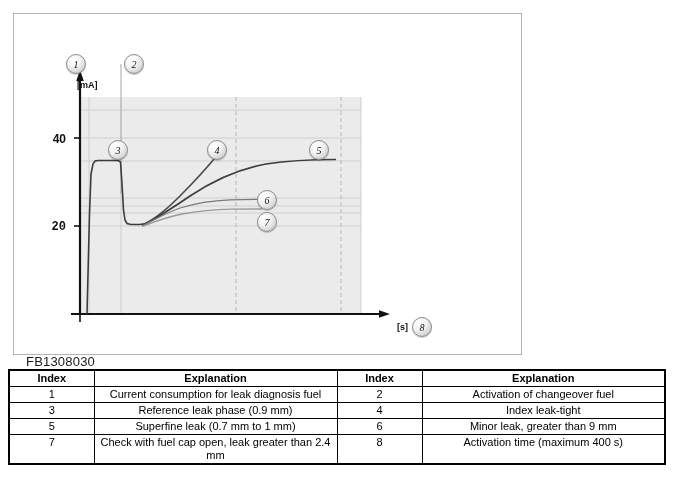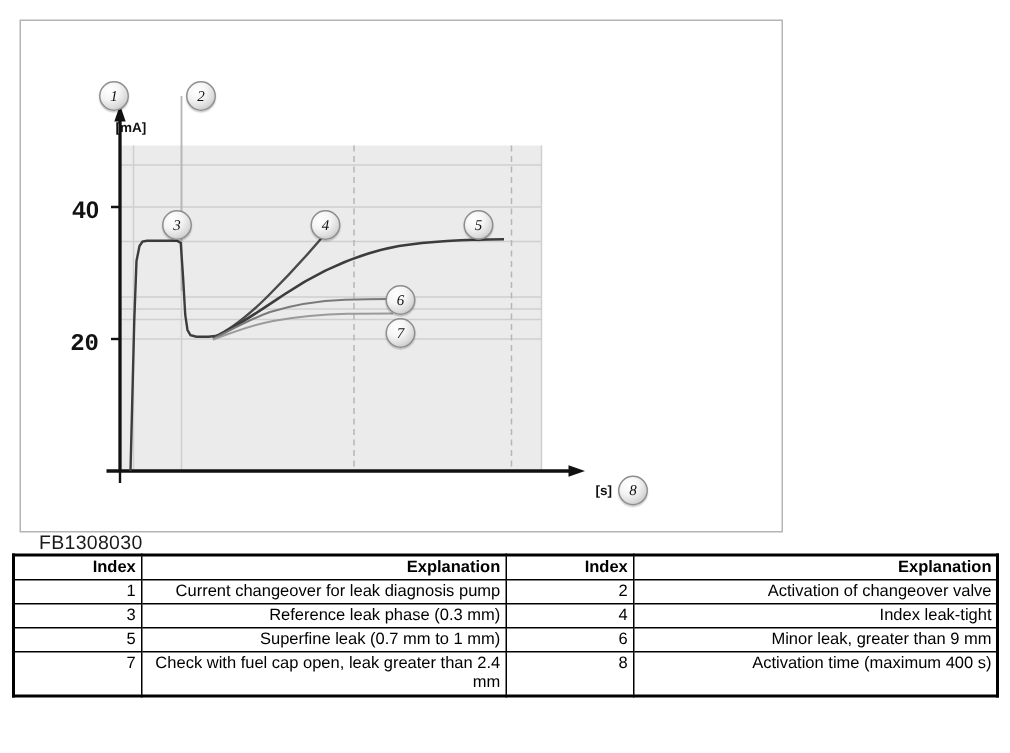--- a/index.html
+++ b/index.html
@@ -51,21 +51,21 @@
     font-size: 9px;
     color: #111111;
     font-weight: bold;
     white-space: nowrap;
   }
   #unit-ma { left: 51px; top: 66px; padding-left: 12px; }
   #unit-s  { left: 383px; top: 308px; }
 
   .tick-label {
     position: absolute;
-    font-size: 16px;
+    font-size: 12px;
     color: #111111;
     font-weight: bold;
     text-align: right;
     width: 22px;
     white-space: nowrap;
   }
 
   
   .bead {
     position: absolute;
@@ -94,21 +94,21 @@
     width: 657px;
     border-collapse: collapse;
     table-layout: fixed;
     font-size: 11px;
     color: #000000;
   }
   #legend-table td, #legend-table th {
     border: 1px solid #000000;
     padding: 1px 3px;
     vertical-align: top;
-    text-align: right;
+    text-align: center;
     font-weight: normal;
     line-height: 1.18;
   }
   #legend-table thead th {
     font-weight: bold;
   }
   .col-index { width: 85px; }
   .col-expl  { width: 243px; }
   #legend-table {
     border: 2px solid #000000;
@@ -205,27 +205,27 @@
     <tr>
       <th>Index</th>
       <th>Explanation</th>
       <th>Index</th>
       <th>Explanation</th>
     </tr>
   </thead>
   <tbody>
     <tr>
       <td>1</td>
-      <td>Current changeover for leak diagnosis pump</td>
+      <td>Current consumption for leak diagnosis fuel</td>
       <td>2</td>
-      <td>Activation of changeover valve</td>
+      <td>Activation of changeover fuel</td>
     </tr>
     <tr>
       <td>3</td>
-      <td>Reference leak phase (0.3 mm)</td>
+      <td>Reference leak phase (0.9 mm)</td>
       <td>4</td>
       <td>Index leak-tight</td>
     </tr>
     <tr>
       <td>5</td>
       <td>Superfine leak (0.7 mm to 1 mm)</td>
       <td>6</td>
       <td>Minor leak, greater than 9 mm</td>
     </tr>
     <tr>

